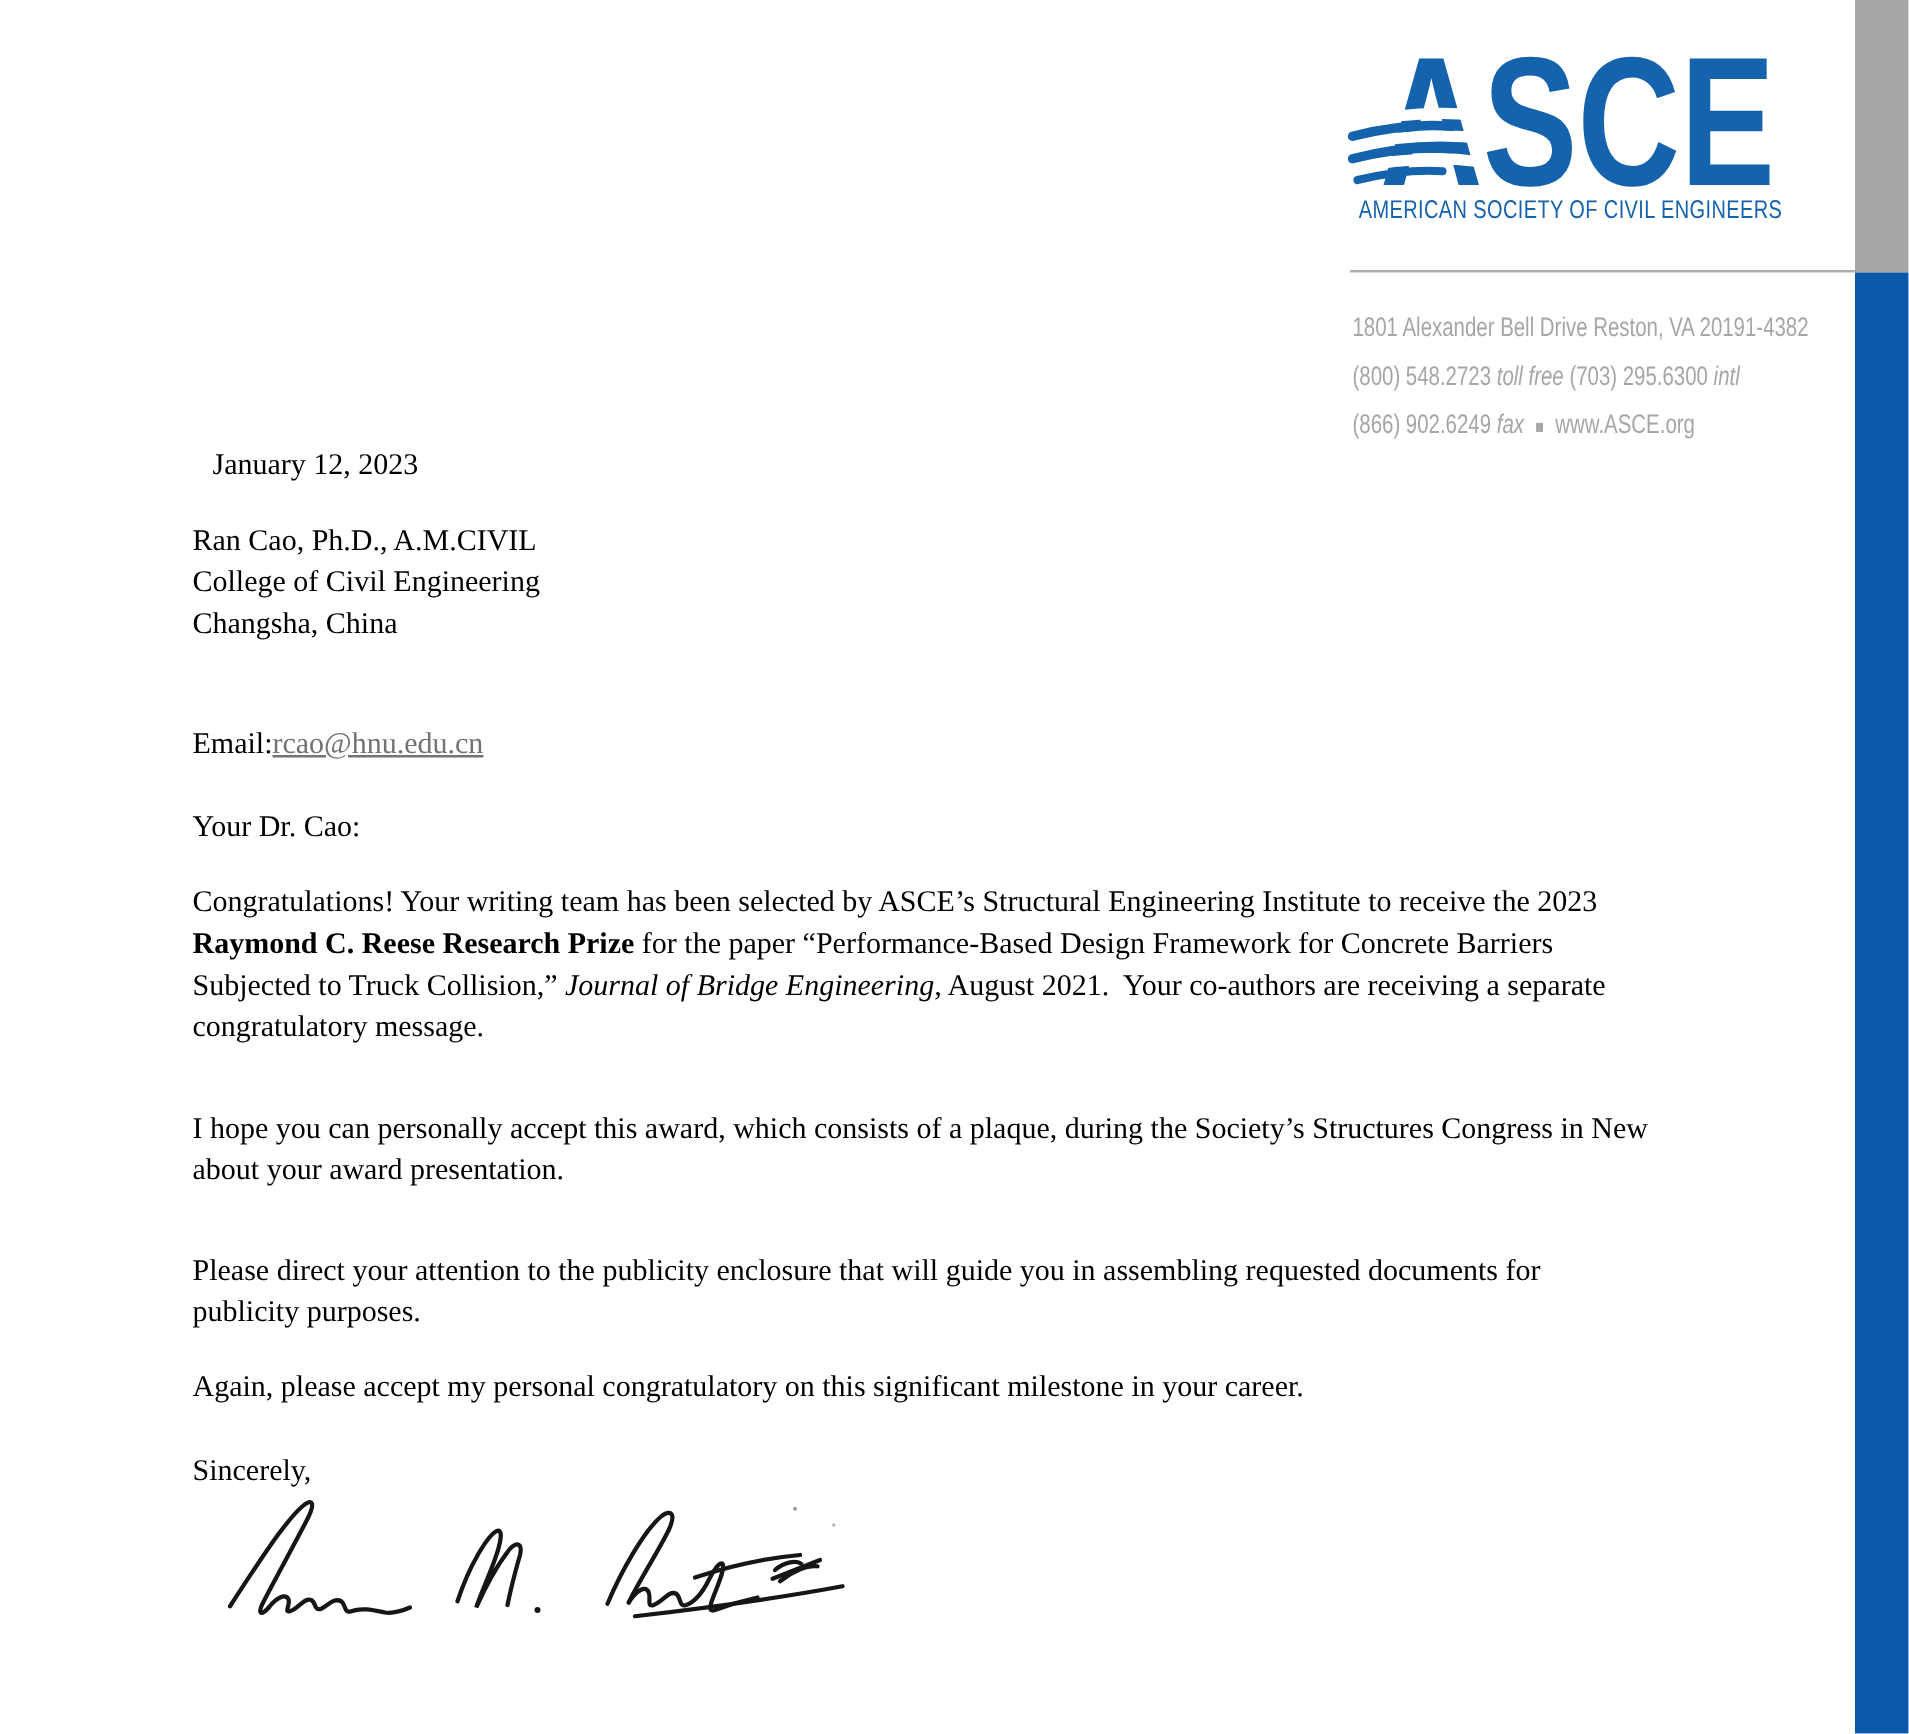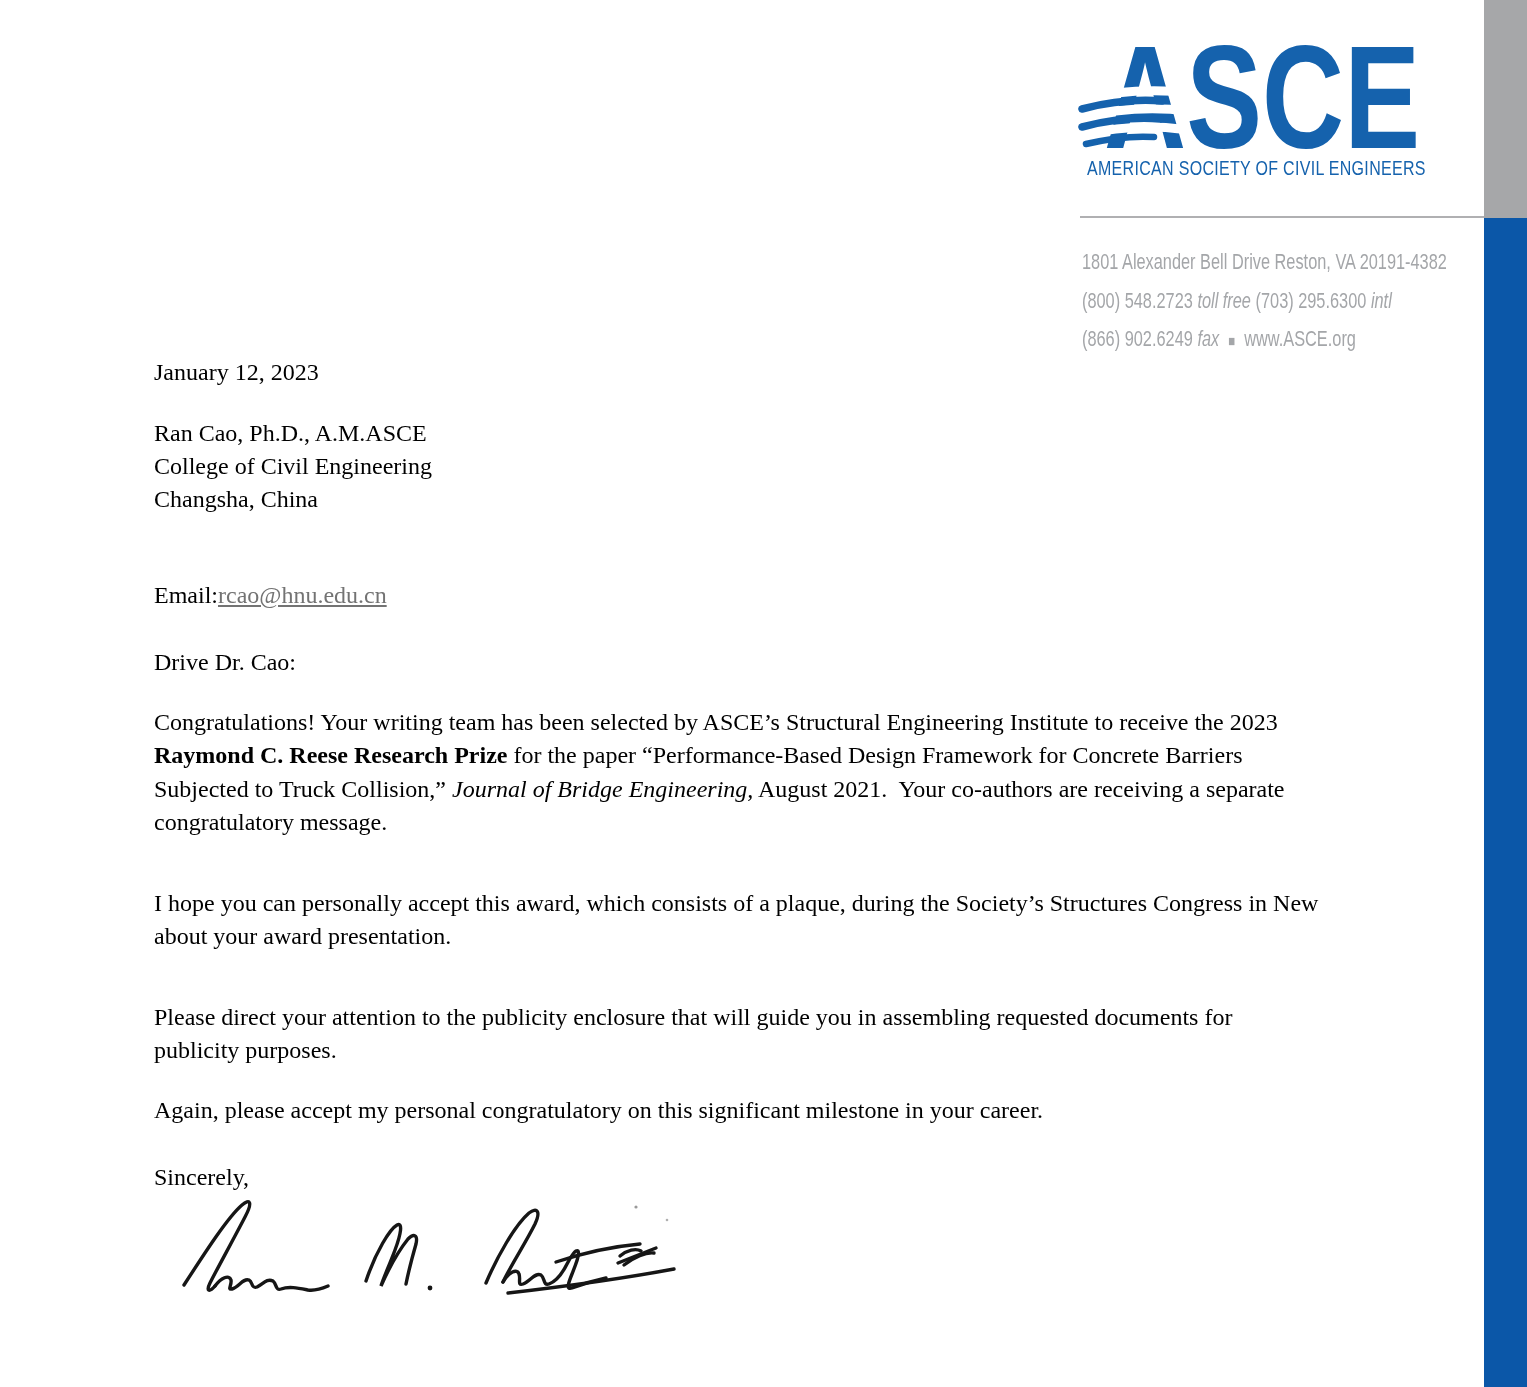--- a/index.html
+++ b/index.html
@@ -28,21 +28,21 @@
   #contact{
     left:1082px;top:243px;z-index:2;
     font-family:"Liberation Sans", sans-serif;
     font-size:21.5px;color:#a4a6a9;line-height:38.6px;white-space:pre;
     transform:scaleX(.76);transform-origin:0 0;
   }
   #contact .it{font-style:italic;}
   #contact .sq{font-size:15px;color:#a4a6a9;}
   
   .body-text{font-size:24px;line-height:33.4px;white-space:pre;z-index:3;}
-  #date{left:154px;top:356px;}
+  #date{left:170px;top:356px;}
   #recipient{left:154px;top:417px;line-height:32.8px;}
   #email-line{left:154px;top:579px;}
   #email-line a{color:#737373;text-decoration:underline;}
   #salutation{left:154px;top:646px;}
   #p1{left:154px;top:706px;}
   #p2{left:154px;top:872px;line-height:32.6px;margin-top:15px;}
   #p3{left:154px;top:1001px;}
   #p4{left:154px;top:1094px;}
   #closing{left:154px;top:1161px;}
   #signature{left:168px;top:1193px;z-index:3;}
@@ -70,25 +70,25 @@
       <path d="M4,91 Q46,80 82,83" stroke="#1562ad" stroke-width="7.5"></path>
       <path d="M8,108 Q46,99 76,101" stroke="#1562ad" stroke-width="6.5"></path>
     </g>
   </svg>
   <div class="abs" id="tagline">AMERICAN SOCIETY OF CIVIL ENGINEERS</div>
 
   <div class="abs" id="contact"><div><span>1801 Alexander Bell Drive Reston, VA 20191-4382</span></div><div><span>(800) 548.2723 </span><span class="i it">toll free</span><span> (703) 295.6300 </span><span class="i it">intl</span></div><div><span>(866) 902.6249 </span><span class="i it">fax</span><span>  </span><span class="sq">■</span><span>  www.ASCE.org</span></div></div>
 
   <div class="abs body-text" id="date">January 12, 2023</div>
 
-  <div class="abs body-text" id="recipient"><div>Ran Cao, Ph.D., A.M.ASCE</div><div>College of Civil Engineering</div><div>Changsha, China</div></div>
+  <div class="abs body-text" id="recipient"><div>Ran Cao, Ph.D., A.M.CIVIL</div><div>College of Civil Engineering</div><div>Changsha, China</div></div>
 
   <div class="abs body-text" id="email-line"><span>Email:</span><a href="#">rcao@hnu.edu.cn</a></div>
 
-  <div class="abs body-text" id="salutation">Drive Dr. Cao:</div>
+  <div class="abs body-text" id="salutation">Your Dr. Cao:</div>
 
   <div class="abs body-text" id="p1"><div><span>Congratulations! Your writing team has been selected by ASCE’s Structural Engineering Institute to receive the 2023</span></div><div><span class="b">Raymond C. Reese Research Prize</span><span> for the paper “Performance-Based Design Framework for Concrete Barriers</span></div><div><span>Subjected to Truck Collision,” </span><span class="i it">Journal of Bridge Engineering,</span><span> August 2021.  Your co-authors are receiving a separate</span></div><div><span>congratulatory message.</span></div></div>
   <div class="abs body-text" id="p2"><div><span>I hope you can personally accept this award, which consists of a plaque, during the Society’s Structures Congress in New</span></div><div><span>about your award presentation.</span></div></div>
   <div class="abs body-text" id="p3"><div><span>Please direct your attention to the publicity enclosure that will guide you in assembling requested documents for</span></div><div><span>publicity purposes.</span></div></div>
   <div class="abs body-text" id="p4"><div><span>Again, please accept my personal congratulatory on this significant milestone in your career.</span></div></div>
 
   <div class="abs body-text" id="closing">Sincerely,</div>
 
   <svg class="abs" id="signature" width="515" height="102" viewBox="0 0 515 102" xmlns="http://www.w3.org/2000/svg">
     <g fill="none" stroke="#161616" stroke-width="3.4" stroke-linecap="round">

